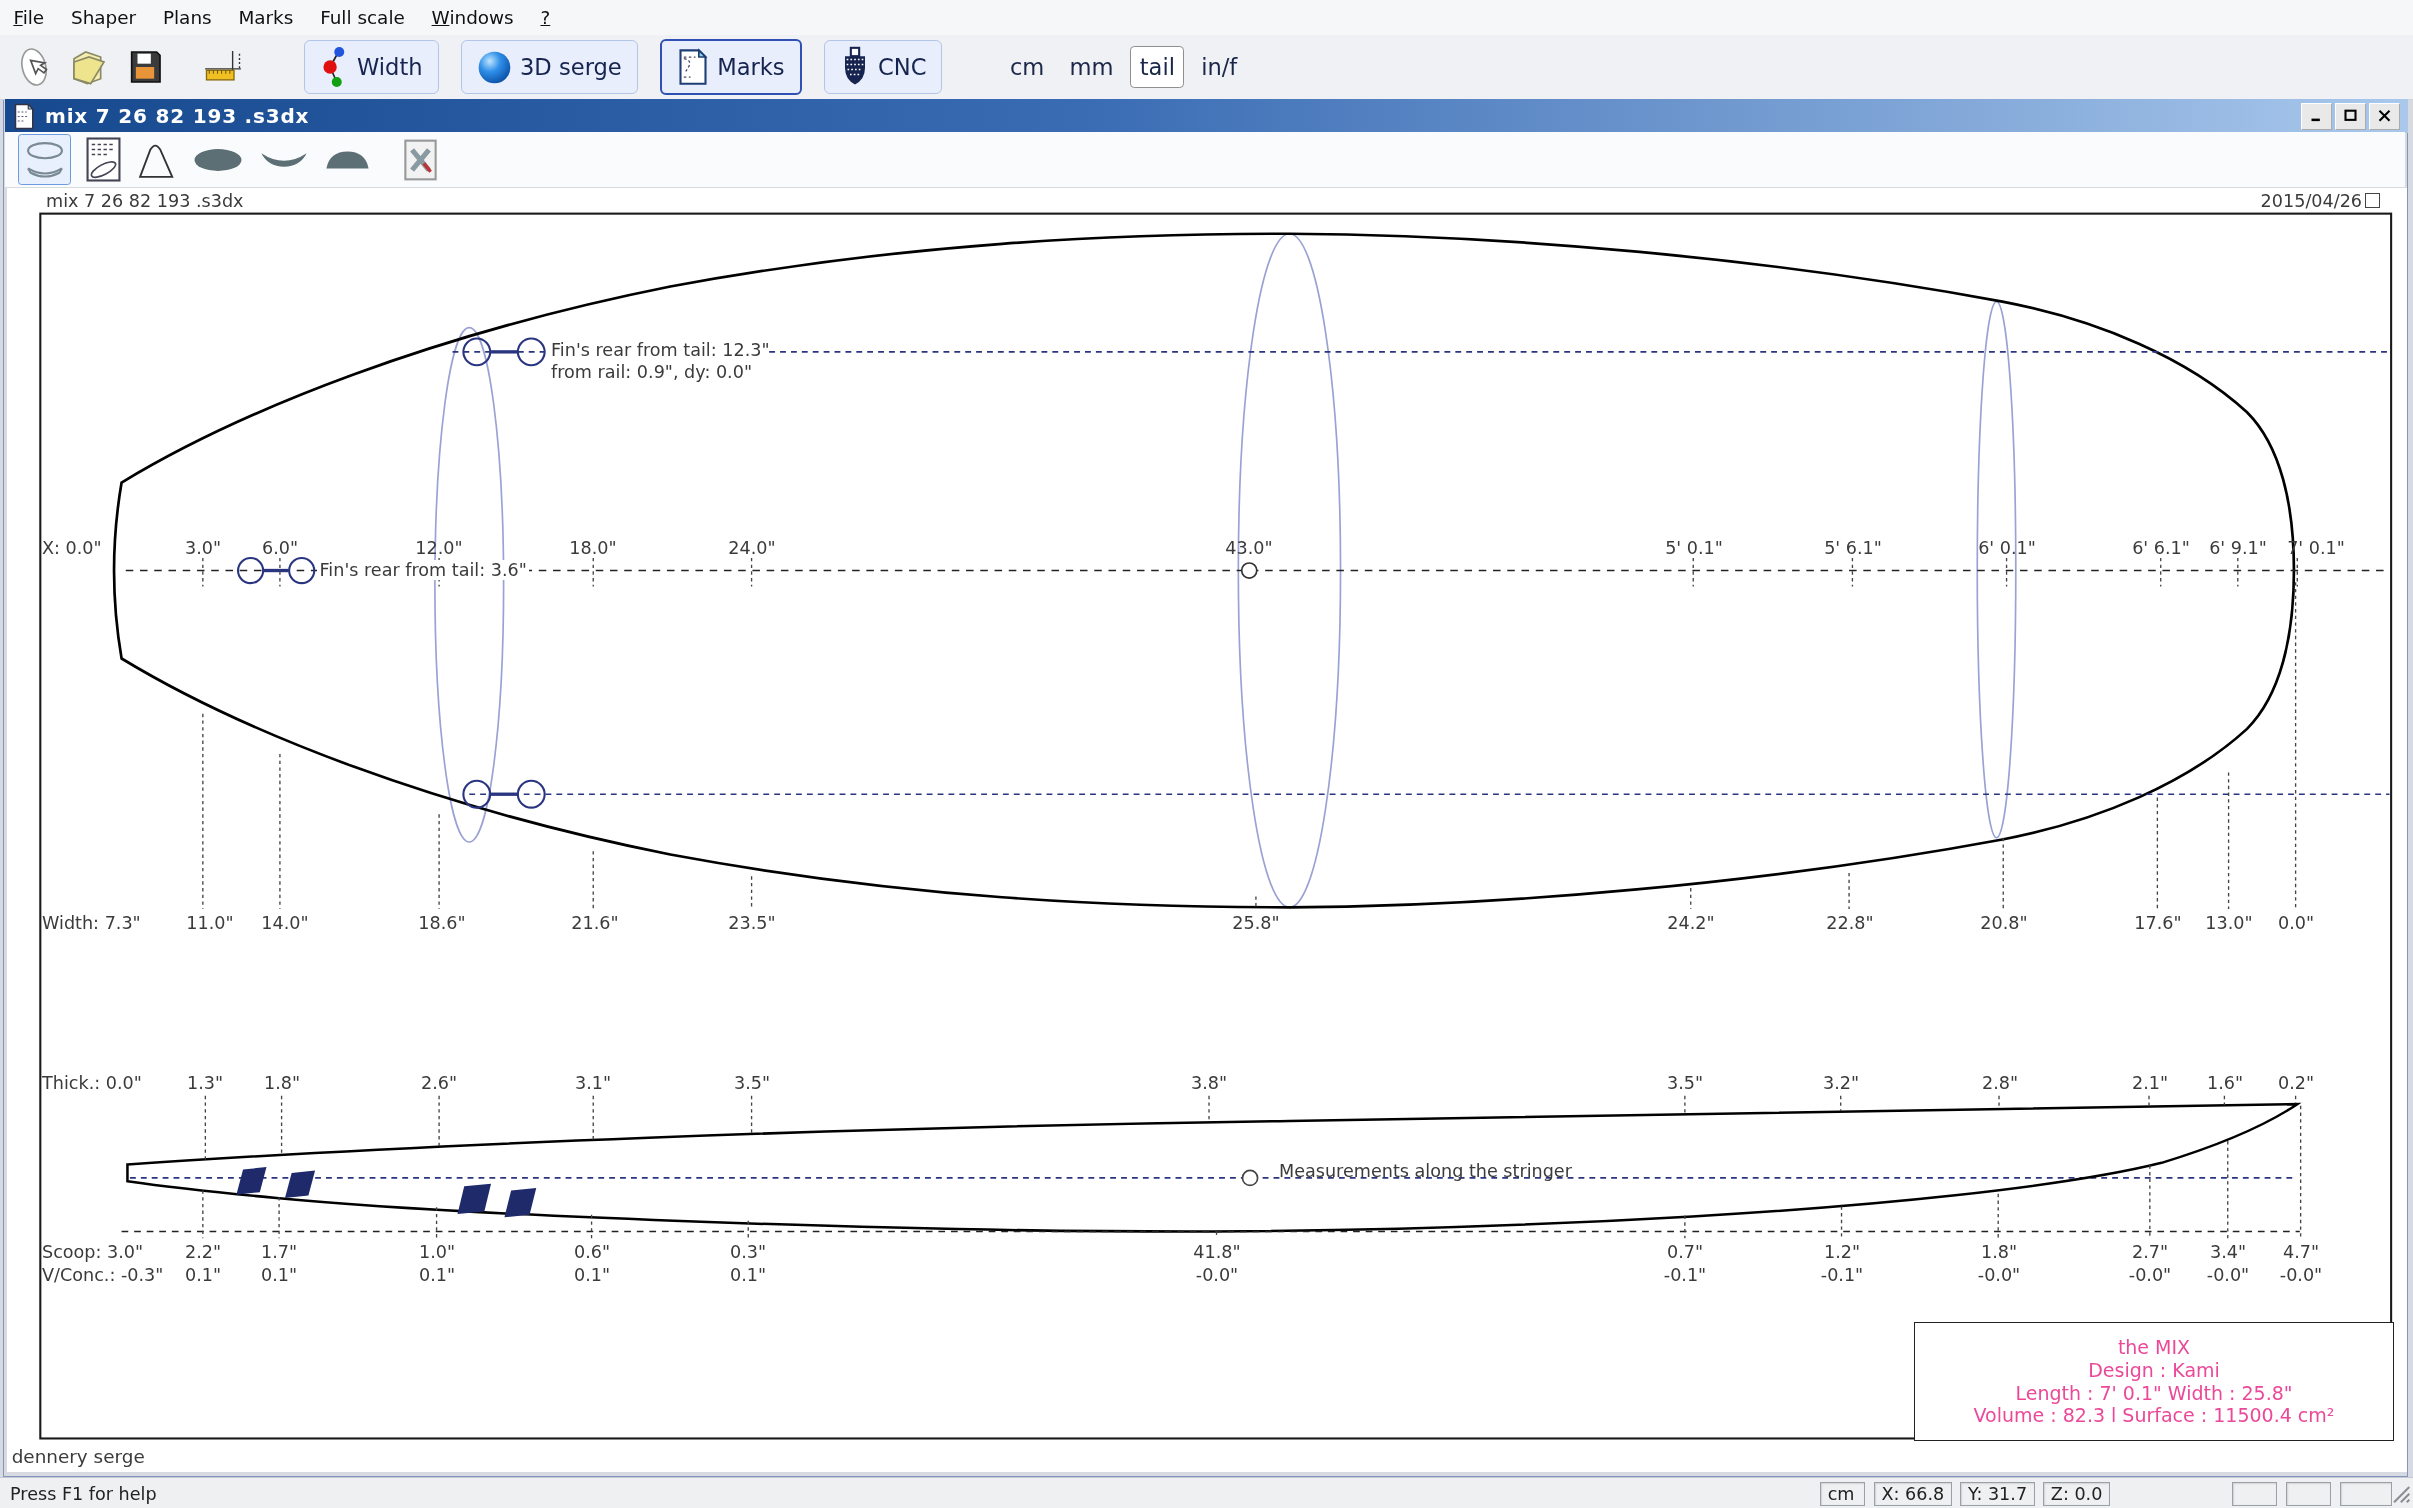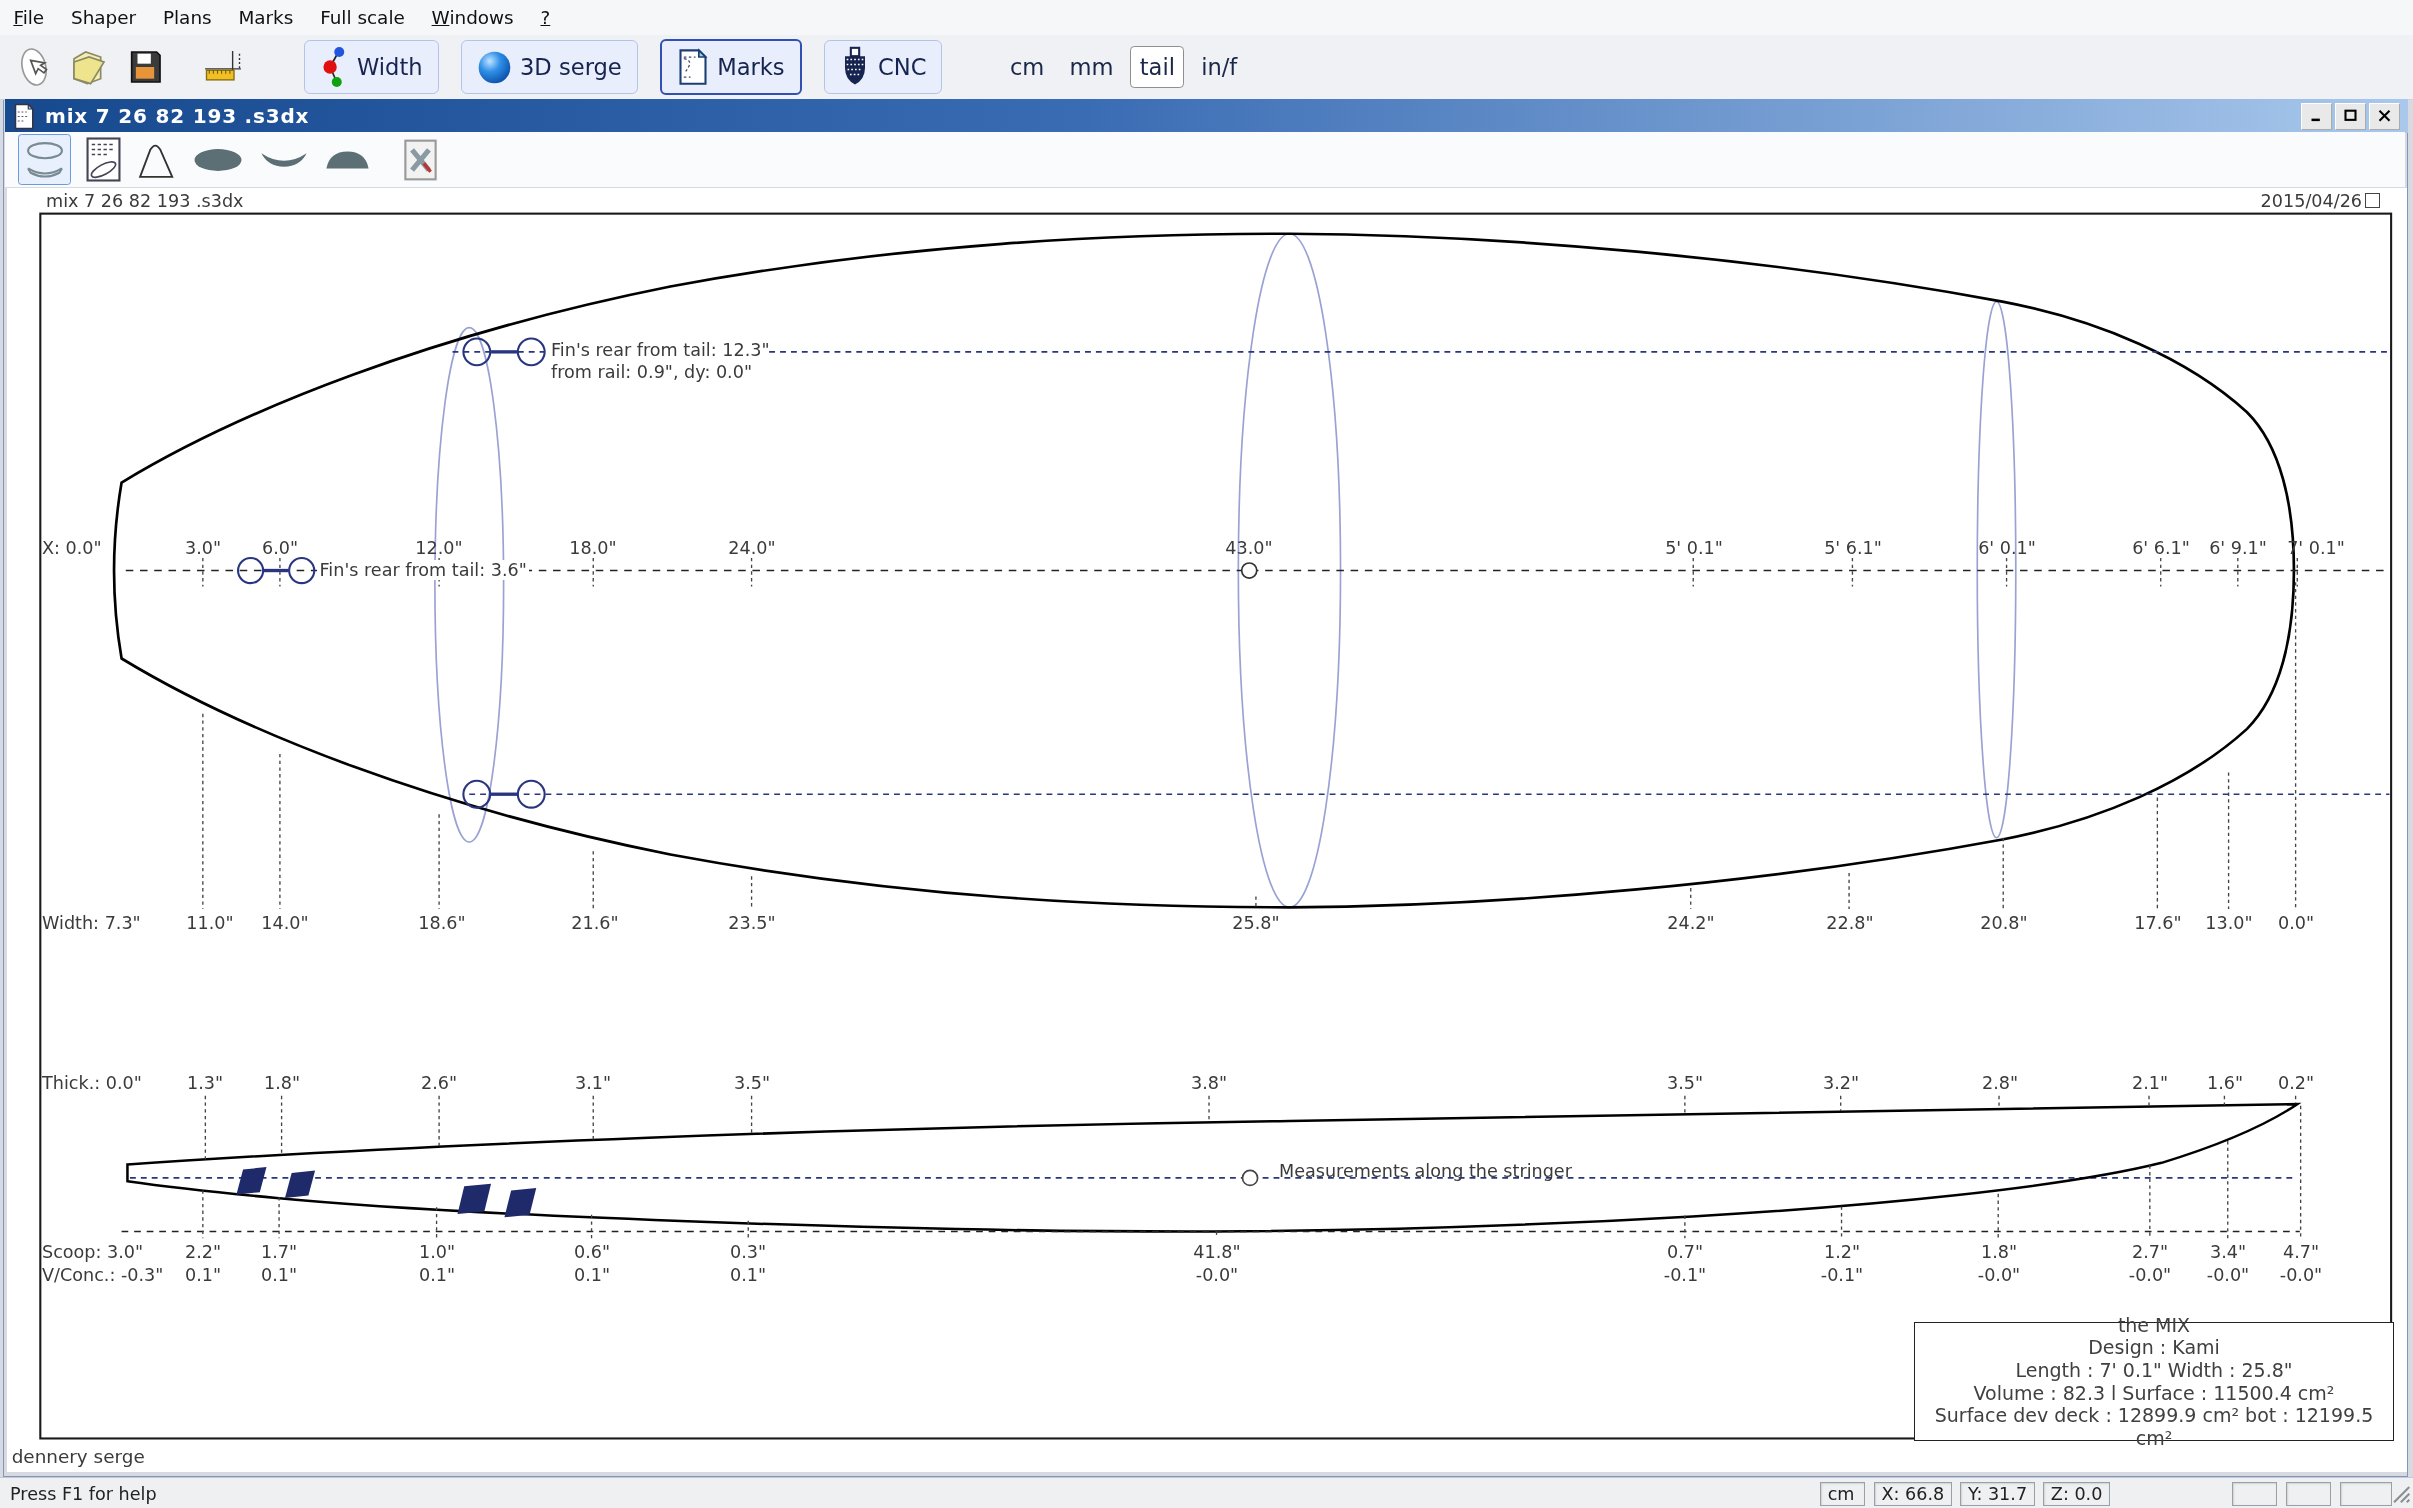--- a/index.html
+++ b/index.html
@@ -38,21 +38,21 @@
   
   #content-white{position:absolute;left:6.7px;top:188px;width:2400px;height:1284px;background:#fff;z-index:1;}
   #canvas{position:absolute;left:0;top:0;width:2413px;height:1508px;z-index:2;pointer-events:none;}
   .lab{position:absolute;font-size:17.6px;color:#3b3b3b;z-index:3;white-space:nowrap;}
   .mrow{position:absolute;left:0;top:0;width:2413px;height:22px;z-index:3;}
   .mprefix{position:absolute;left:42px;font-size:17.6px;color:#3b3b3b;white-space:nowrap;}
   .mlabel{position:absolute;transform:translateX(-50%);font-size:17.6px;color:#3b3b3b;white-space:nowrap;}
   .ann{background:#fff;padding:0 2.5px;}
   #info-box{position:absolute;left:1914px;top:1322px;width:478px;height:117px;border:1.7px solid #222;
             background:#fff;z-index:3;display:flex;flex-direction:column;justify-content:center;
-            text-align:center;font-size:19px;color:#404040;line-height:22.6px;}
+            text-align:center;font-size:19px;color:#ec4899;line-height:22.6px;}
   #date-check{display:inline-block;width:12.6px;height:12.6px;border:1.7px solid #444;vertical-align:-0.8px;margin-left:3.4px;}
   
   .statusbar{position:absolute;left:0;top:1477px;width:2413px;height:32px;background:#eef0f2;
              border-top:0.8px solid #c6cad0;display:flex;align-items:center;z-index:10;font-size:17.6px;color:#222;}
   .statusbar .help{margin-left:10px;}
   .panelwrap{position:absolute;left:1820px;top:4.2px;display:flex;gap:8.4px;}
   .panel{display:inline-block;min-width:30px;height:22px;line-height:22px;padding:0 6.7px;
          border:0.8px solid #9aa0a8;box-shadow:inset 0.8px 0.8px 1.7px rgba(0,0,0,.15);background:#eef0f2;font-size:17.6px;}
   .panel.empty{width:25px;}
   .grip{position:absolute;right:1.7px;bottom:1.7px;}
@@ -273,21 +273,20 @@
     <span class="mlabel" style="left: 2150px;">-0.0"</span>
     <span class="mlabel" style="left: 2228px;">-0.0"</span>
     <span class="mlabel" style="left: 2301px;">-0.0"</span>
   </div>
 
 <div id="info-box">
     <div>the MIX</div>
     <div>Design : Kami</div>
     <div>Length : 7' 0.1" Width  : 25.8"</div>
     <div>Volume :  82.3 l  Surface : 11500.4 cm²</div>
-    <div>Surface dev deck : 12899.9 cm² bot : 12199.5 cm²</div>
   </div>
 
 <div class="lab" style="left:11.7px;top:1446px;font-size:18.4px;">dennery serge</div>
 
 <div class="menubar">
     <span class="menu-item"><u>F</u>ile</span>
     <span class="menu-item">Shaper</span>
     <span class="menu-item">Plans</span>
     <span class="menu-item">Marks</span>
     <span class="menu-item">Full scale</span>

